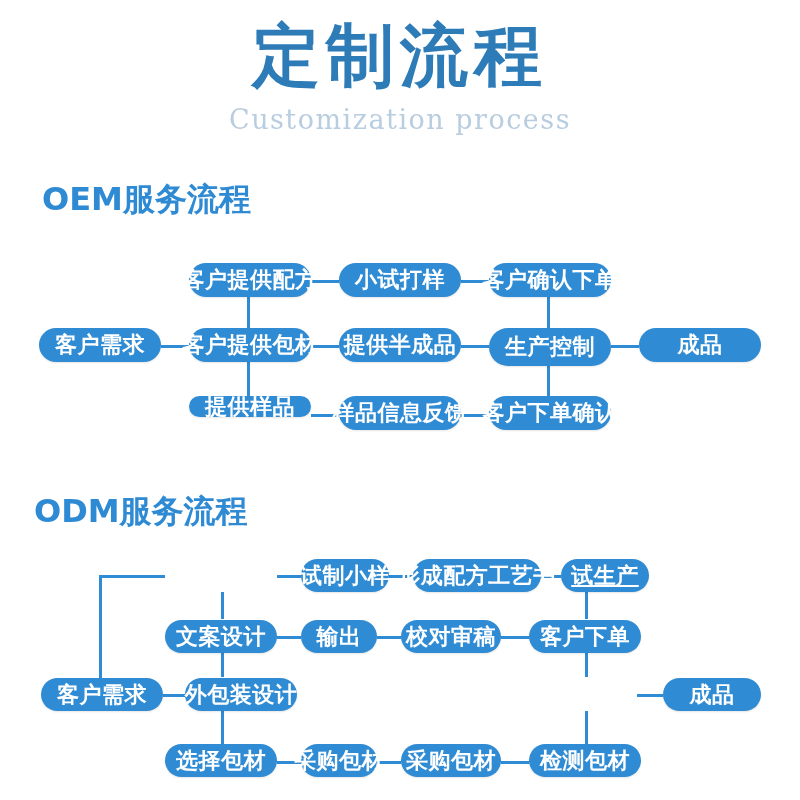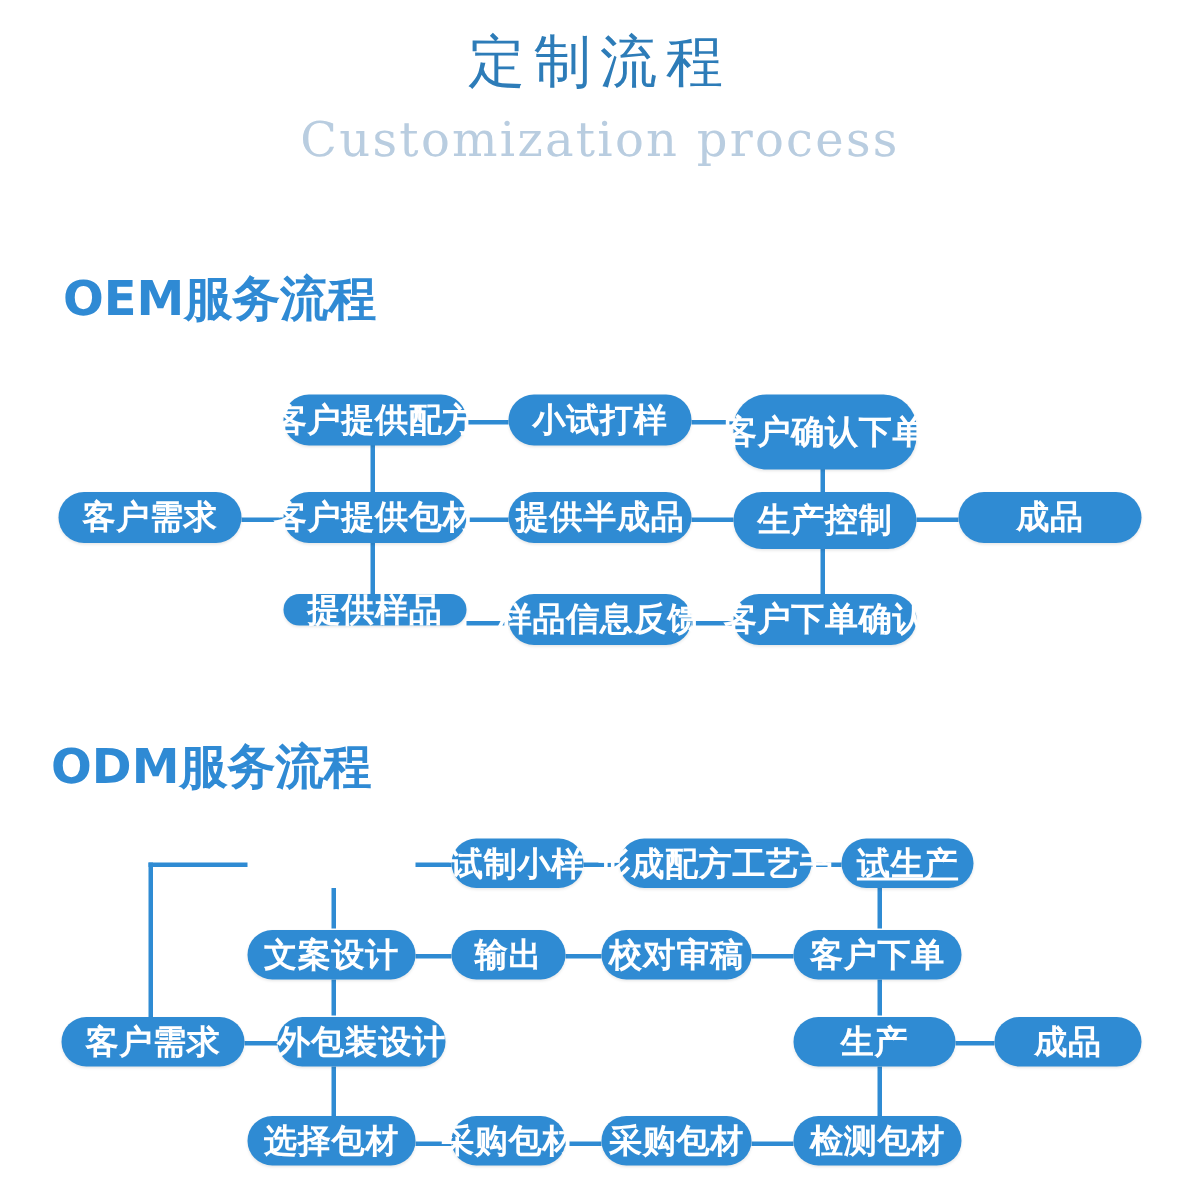--- a/index.html
+++ b/index.html
@@ -8,28 +8,28 @@
     background:#ffffff;
     font-family:"Liberation Sans","DejaVu Sans",sans-serif;
     overflow:hidden;
     position:relative;
   }
   #page{position:relative;width:800px;height:800px;}
 
   
   .hdr{position:absolute;left:0;top:0;width:800px;text-align:center;}
   .hdr-title{
-    font-size:38px;font-weight:normal;color:#2d7cb8;
+    font-size:68px;font-weight:bold;color:#2d7cb8;
     letter-spacing:6px;line-height:1;
     margin-top:22px;
     font-family:"DejaVu Sans","Liberation Sans",sans-serif;
   }
   .hdr-sub{
     font-family:"DejaVu Serif","Liberation Serif",serif;
-    font-size:32px;color:#b9cde0;letter-spacing:1.5px;
+    font-size:27px;color:#b9cde0;letter-spacing:1.5px;
     margin-top:14px;font-weight:400;
   }
 
   
   .sec-title{
     position:absolute;
     font-size:32px;font-weight:bold;color:#2f8ad4;
     letter-spacing:0px;white-space:nowrap;
     font-family:"DejaVu Sans","Liberation Sans",sans-serif;
   }
@@ -78,21 +78,21 @@
   <div class="conn h" style="left:311px;top:414px;width:28px;"></div>
   <div class="conn h" style="left:461px;top:414px;width:28px;"></div>
 
   <div class="conn v" style="left:247px;top:296px;height:32px;"></div>
   <div class="conn v" style="left:247px;top:362px;height:34px;"></div>
   <div class="conn v" style="left:547px;top:296px;height:32px;"></div>
   <div class="conn v" style="left:547px;top:362px;height:34px;"></div>
 
   <div class="node" style="left:189px;top:263px;width:122px;height:34px;">客户提供配方</div>
   <div class="node" style="left:339px;top:263px;width:122px;height:34px;">小试打样</div>
-  <div class="node" style="left:489px;top:263px;width:122px;height:50px;">客户确认下单</div>
+  <div class="node" style="left:489px;top:263px;width:122px;height:34px;">客户确认下单</div>
 
   <div class="node" style="left:39px;top:328px;width:122px;height:34px;">客户需求</div>
   <div class="node" style="left:189px;top:328px;width:122px;height:34px;">客户提供包材</div>
   <div class="node" style="left:339px;top:328px;width:122px;height:34px;">提供半成品</div>
   <div class="node" style="left:489px;top:328px;width:122px;height:38px;">生产控制</div>
   <div class="node" style="left:639px;top:328px;width:122px;height:34px;">成品</div>
 
   <div class="node" style="left:189px;top:396px;width:122px;height:21px;">提供样品</div>
   <div class="node" style="left:339px;top:396px;width:122px;height:34px;">样品信息反馈</div>
   <div class="node" style="left:489px;top:396px;width:122px;height:34px;">客户下单确认</div>
@@ -130,21 +130,20 @@
   <div class="node" style="left:413px;top:559px;width:128px;height:33px;">形成配方工艺书</div>
   <div class="node" style="left:561px;top:559px;width:88px;height:33px;text-decoration:underline;">试生产</div>
 
   <div class="node" style="left:165px;top:620px;width:112px;height:33px;">文案设计</div>
   <div class="node" style="left:301px;top:620px;width:76px;height:33px;">输出</div>
   <div class="node" style="left:401px;top:620px;width:100px;height:33px;">校对审稿</div>
   <div class="node" style="left:529px;top:620px;width:112px;height:33px;">客户下单</div>
 
   <div class="node" style="left:41px;top:678px;width:122px;height:33px;">客户需求</div>
   <div class="node" style="left:185px;top:678px;width:112px;height:33px;">外包装设计</div>
-  <div class="node" style="left:529px;top:678px;width:108px;height:33px;">生产</div>
   <div class="node" style="left:663px;top:678px;width:98px;height:33px;">成品</div>
 
   <div class="node" style="left:165px;top:744px;width:112px;height:33px;">选择包材</div>
   <div class="node" style="left:301px;top:744px;width:76px;height:33px;">采购包材</div>
   <div class="node" style="left:401px;top:744px;width:100px;height:33px;">采购包材</div>
   <div class="node" style="left:529px;top:744px;width:112px;height:33px;">检测包材</div>
 
 </div>
 
 </body></html>

